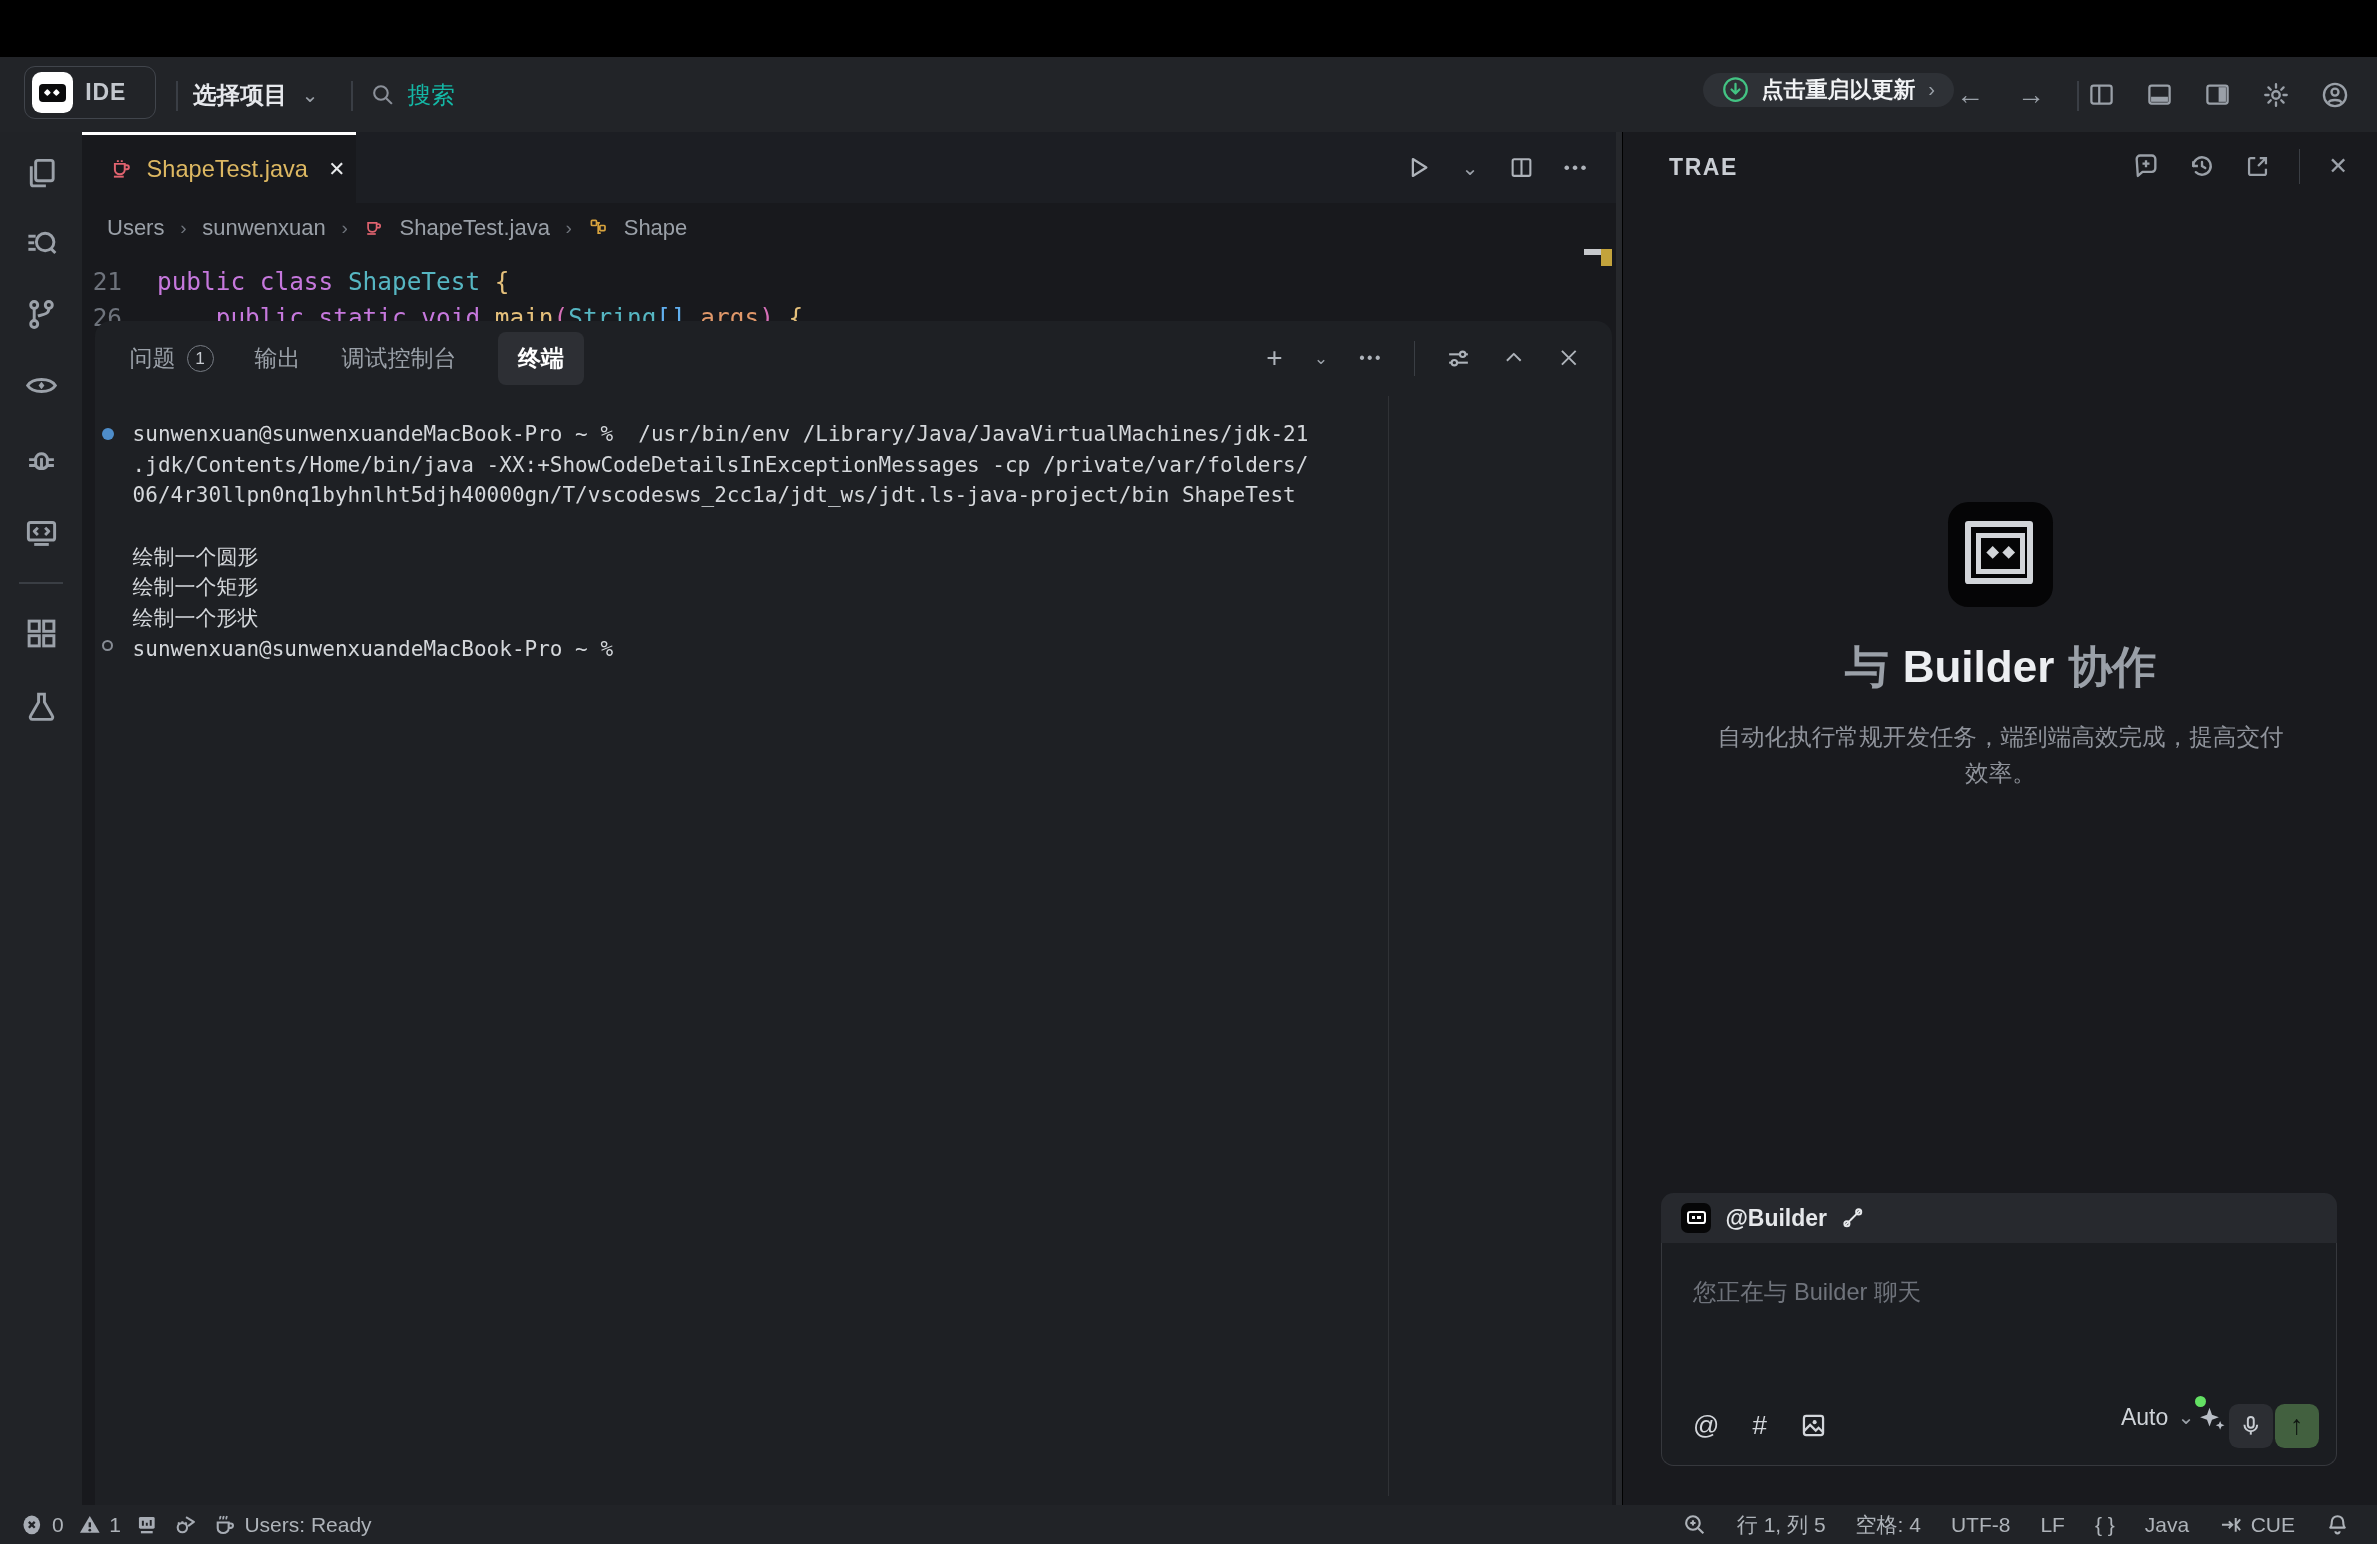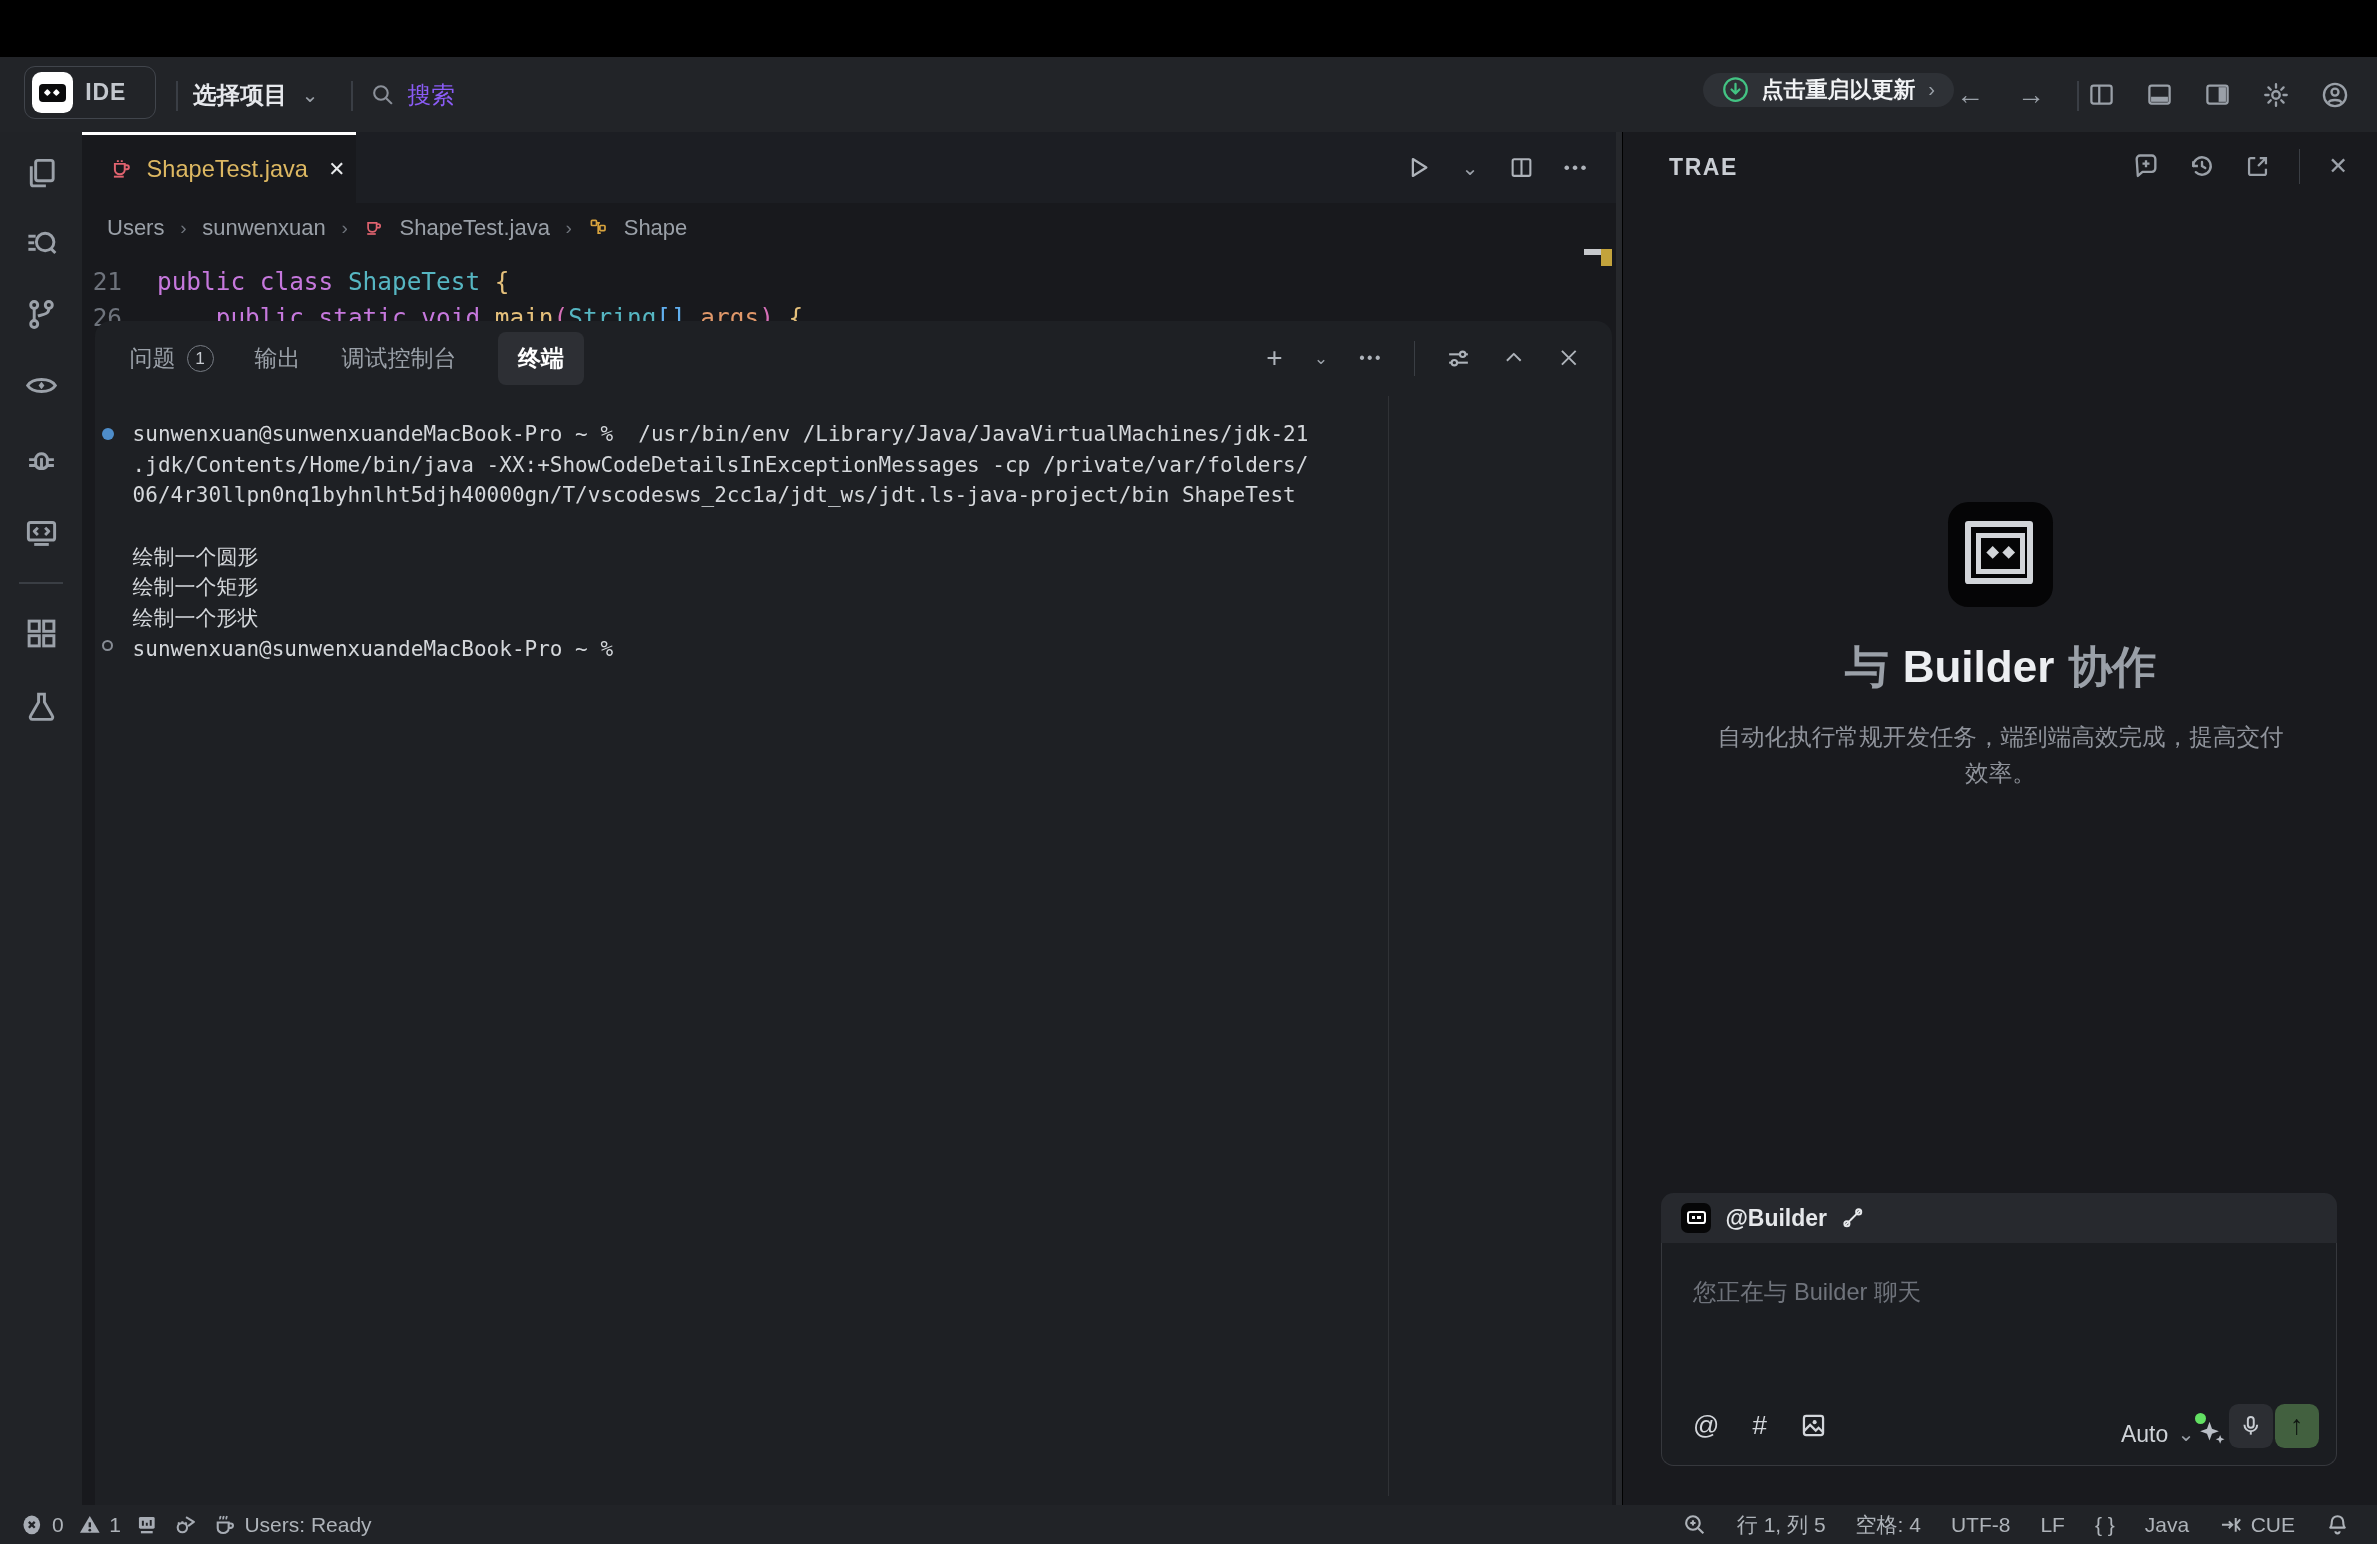--- a/index.html
+++ b/index.html
@@ -13,21 +13,21 @@
   #logo-group { position:absolute; left:24.4px; top:9.4px; width:132px; height:53px;
                 border:1.6px solid #41454c; border-radius:11px; display:flex; align-items:center; gap:12.6px; padding-left:6.3px; }
   .mini-logo { width:41px; height:41px; background:#fff; border-radius:9.4px; position:relative; }
   .mini-logo .screen { position:absolute; left:7px; top:11.8px; width:27px; height:18px; background:#0b0b0c; border-radius:3.9px; }
   .mini-logo .screen i { position:absolute; top:6.3px; width:4.7px; height:4.7px; background:#fff; border-radius:0.8px; transform:rotate(45deg); }
   .mini-logo .screen i.d1 { left:6.3px; } .mini-logo .screen i.d2 { left:15px; }
   #ide-label { color:#c3c7cd; font-size:23px; font-weight:700; letter-spacing:0.8px; }
   .tb-divider { position:absolute; top:23.6px; width:1.6px; height:30px; background:#3a3e45; }
   #project-picker { position:absolute; left:193px; top:0; height:75px; display:flex; align-items:center; gap:14px; color:#e6e8ec; font-size:23.6px; font-weight:700; }
   .chev { color:#9aa0a8; font-size:20.4px; font-weight:400; }
-  #search-box { position:absolute; left:370px; top:0; height:75px; display:flex; align-items:center; gap:12.6px; color:#8b5cf6; font-size:23.6px; }
+  #search-box { position:absolute; left:370px; top:0; height:75px; display:flex; align-items:center; gap:12.6px; color:#14b8a6; font-size:23.6px; }
   #update-pill { position:absolute; left:1703px; top:15.7px; height:34px; padding:0 19px; background:#2e3136; border-radius:23px;
                  display:flex; align-items:center; gap:12.6px; }
   #update-pill .lbl { color:#f2f3f5; font-size:22px; font-weight:600; }
   #update-pill .arr { color:#9aa0a8; font-size:20.4px; }
   #nav-arrows { position:absolute; left:1956px; top:0; height:75px; display:flex; align-items:center; gap:33px;
                 color:#9aa0a8; font-size:28px; }
   #tb-right { position:absolute; right:28px; top:0; height:75px; display:flex; align-items:center; gap:31px; color:#9aa0a8; }
 
   
   #activitybar { position:absolute; left:0; top:132px; width:82px; height:1373px; background:#212327; color:#9ba1a9; }
@@ -97,21 +97,21 @@
   .chip-logo { width:30px; height:30px; background:#060607; border-radius:7px; position:relative; }
   .chip-logo .scr { position:absolute; left:5.5px; top:7.9px; width:19px; height:13.4px; border:2.4px solid #fff; border-radius:3.1px; }
   .chip-logo .scr i { position:absolute; top:3.1px; width:3.1px; height:3.1px; background:#fff; }
   .chip-logo .scr i.d1 { left:3.1px; } .chip-logo .scr i.d2 { left:8.6px; }
   #chat-body { position:absolute; left:0; top:50px; width:100%; height:223px; background:#1b1d21;
                border:1.6px solid #36383d; border-top:none; border-radius:0 0 12.6px 12.6px; }
   #chat-placeholder { position:absolute; left:31px; top:33px; color:#6f737b; font-size:23.6px; }
   #chat-toolbar { position:absolute; left:0; bottom:17.3px; width:100%; height:44px; }
   #chat-attach { position:absolute; left:31px; top:0; height:44px; display:flex; align-items:center; gap:33px;
                  color:#d3d6db; font-size:26px; }
-  #chat-send-group { position:absolute; right:17.3px; top:0; height:44px; display:flex; align-items:flex-end; gap:2px; }
+  #chat-send-group { position:absolute; right:17.3px; top:0; height:44px; display:flex; align-items:flex-start; gap:2px; }
   #model-select { display:flex; align-items:center; gap:9.4px; color:#cfd3d8; font-size:23px; position:relative; }
   #model-dot { position:absolute; right:-11px; top:-7.9px; width:11px; height:11px; border-radius:50%; background:#63e063; }
   .sq-btn { width:44px; height:44px; border-radius:9.4px; display:flex; align-items:center; justify-content:center; }
   #mic-btn { background:#2c2e33; color:#c9cdd3; }
   #send-btn { background:#42603f; color:#0f1511; font-size:27px; font-weight:700; }
 
   
   #statusbar { position:absolute; left:0; top:1505px; width:2377px; height:39px; background:#212327;
                color:#aeb3b9; font-size:21px; }
   #sb-left { position:absolute; left:20.4px; top:0; height:39px; display:flex; align-items:center; gap:14px; }

